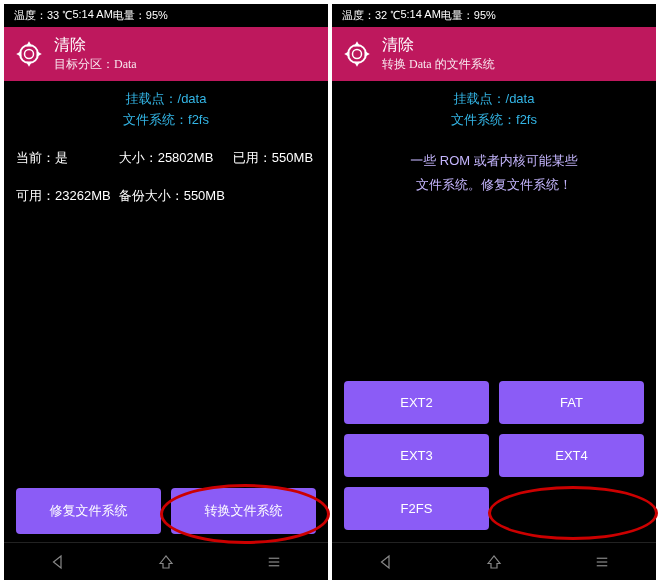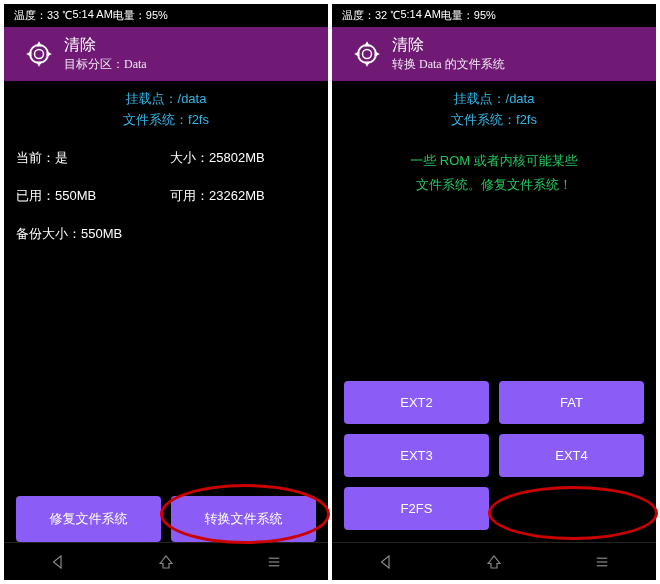--- a/index.html
+++ b/index.html
@@ -20,24 +20,24 @@
     }
     .status-bar {
       background: #000;
       color: #fff;
       font-size: 11px;
       padding: 4px 10px;
       display: flex;
       justify-content: flex-start;
     }
     .header {
-      background: #701a75;
+      background: #be185d;
       display: flex;
       align-items: center;
-      padding: 8px 20px;
+      padding: 8px 10px;
       gap: 10px;
     }
     .logo {
       width: 30px;
       height: 30px;
       flex-shrink: 0;
     }
     .header-text { color: #fff; }
     .header-title { font-size: 16px; }
     .header-subtitle { font-size: 12px; opacity: 0.9; font-family: Liberation Serif, serif; }
@@ -50,36 +50,36 @@
     }
     .info-center {
       text-align: center;
       color: #33b5e5;
       font-size: 13px;
       line-height: 1.6;
       margin-bottom: 18px;
     }
     .warning {
       text-align: center;
-      color: #22c55e;
+      color: #c4b5fd;
       font-size: 13px;
       line-height: 1.9;
       margin-top: 18px;
     }
     .stats {
       display: grid;
-      grid-template-columns: 1fr 1fr;
+      grid-template-columns: 1fr 1fr 1fr;
       row-gap: 20px;
       column-gap: 8px;
       font-size: 13px;
     }
     .stat { color: #fff; white-space: nowrap; }
     .bottom-buttons {
       position: absolute;
-      bottom: 0;
+      bottom: 8px;
       left: 12px;
       right: 12px;
       display: flex;
       gap: 10px;
     }
     .btn {
       flex: 1;
       background: #8b5cf6;
       color: #fff;
       font-size: 13px;

